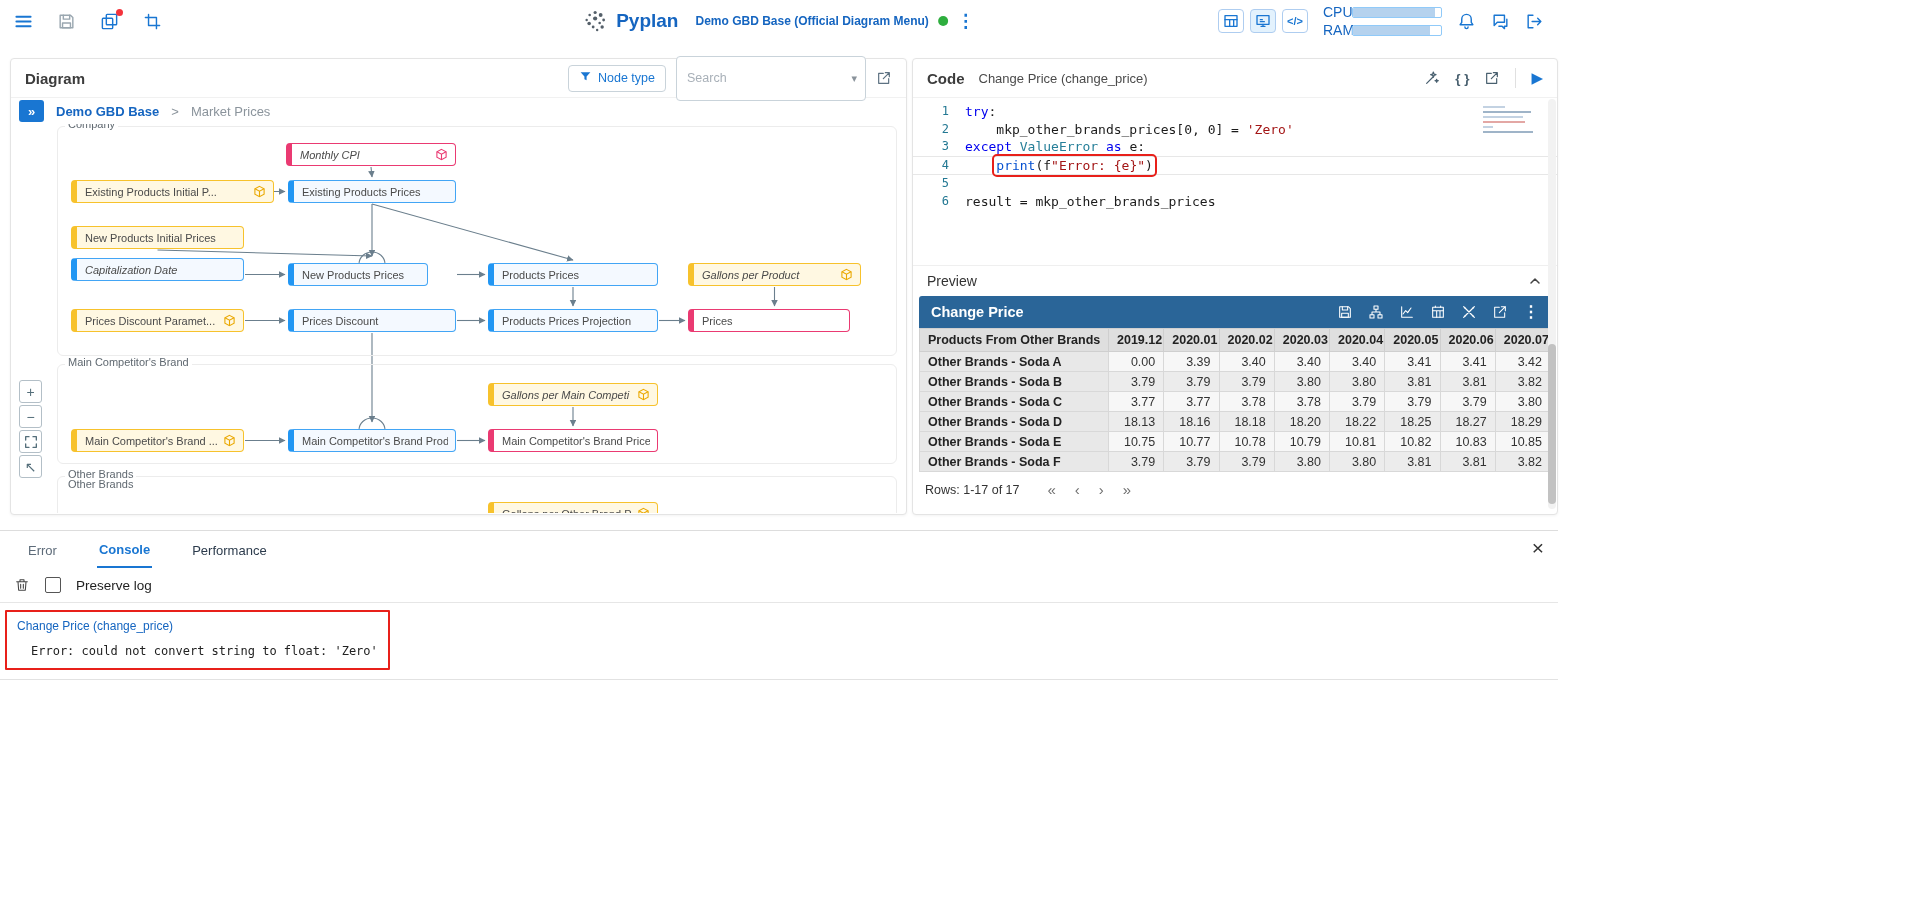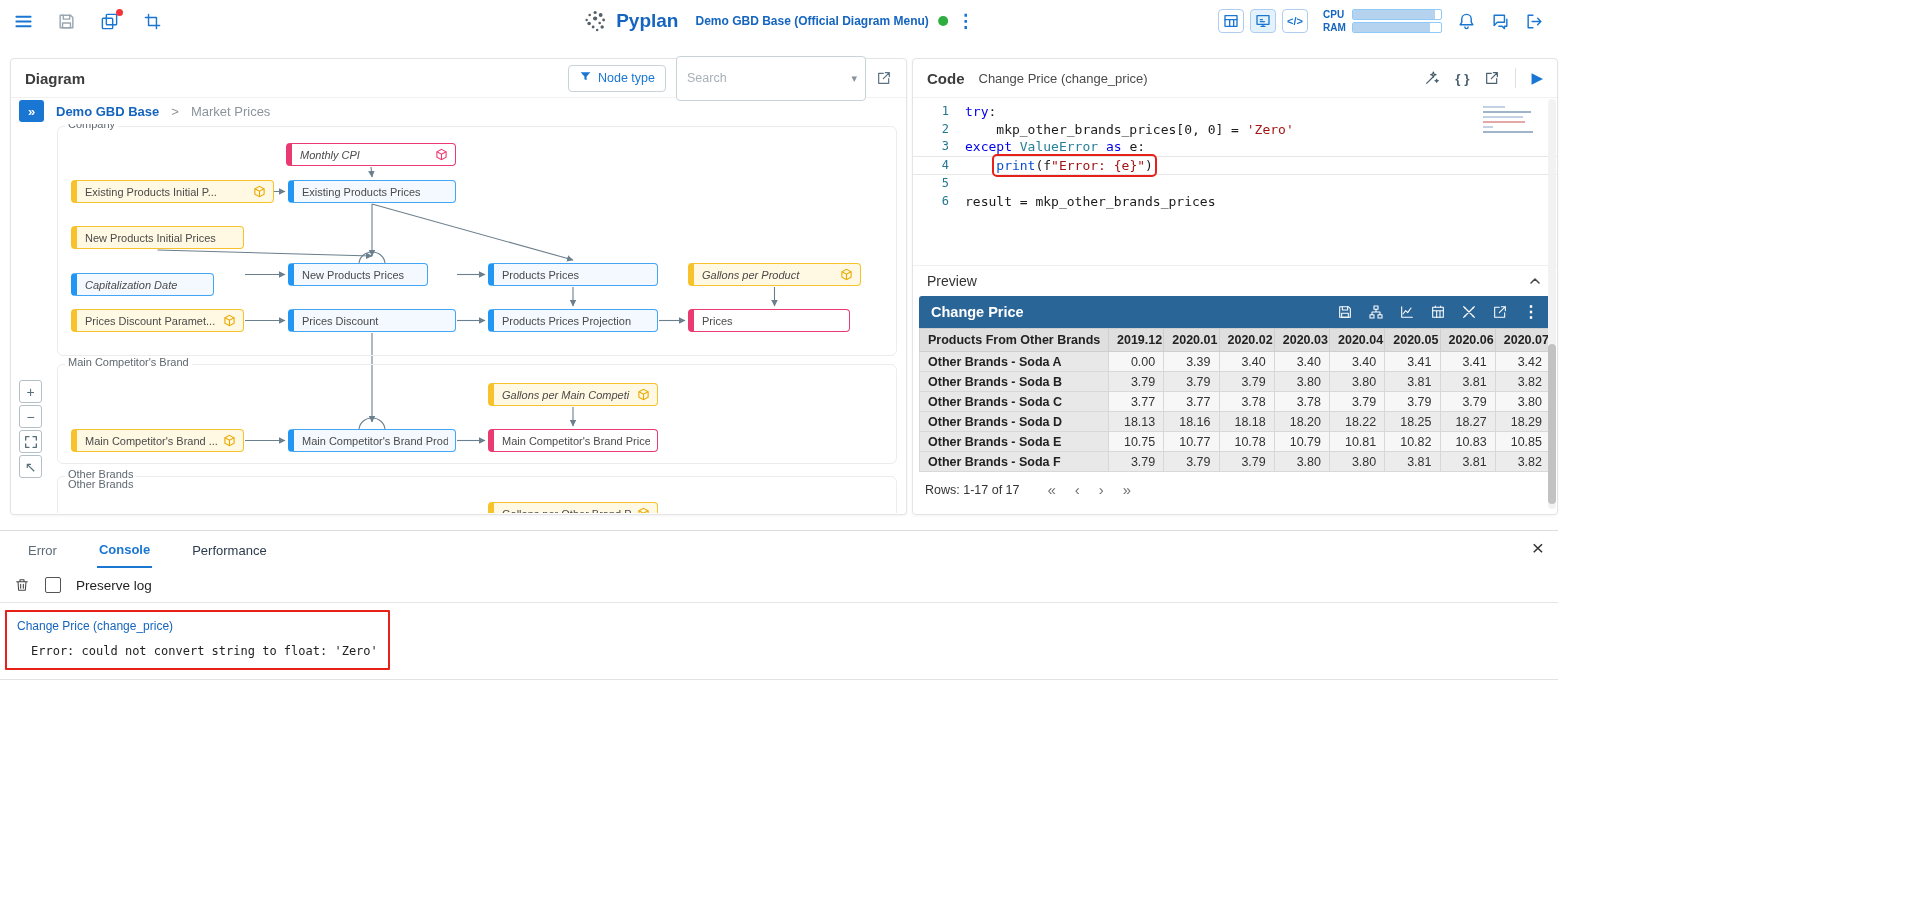--- a/index.html
+++ b/index.html
@@ -19,21 +19,21 @@
   .red-dot{position:absolute;top:-3px;right:-4px;width:7px;height:7px;border-radius:50%;background:#f4333c;}
   .brand{font-size:19px;font-weight:bold;color:#1565c0;}
   .apptitle{font-size:12px;font-weight:bold;color:#1565c0;margin-left:8px;}
   .status-dot{width:10px;height:10px;border-radius:50%;background:#2eae3e;display:inline-block;}
   .dots-btn{color:#1976d2;font-size:18px;font-weight:bold;line-height:1;}
   .viewbtns{display:flex;gap:6px;}
   .viewbtns .vb{width:26px;height:24px;border:1px solid #aecdf0;border-radius:4px;color:#1976d2;display:flex;align-items:center;justify-content:center;font-size:11px;font-weight:bold;background:#fff;}
   .viewbtns .vb.active{background:#e3f2fd;}
   .meter{display:flex;flex-direction:column;gap:2px;}
   .mrow{display:flex;align-items:center;gap:5px;}
-  .mlabel{font-size:10px;color:#1565c0;width:24px;font-weight:bold;}
+  .mlabel{font-size:14px;color:#1565c0;width:24px;font-weight:normal;}
   .mbar{width:88px;height:9px;border:1px solid #90caf9;border-radius:2px;background:#fff;overflow:hidden;}
   .mfill{height:100%;background:#b5d2ee;}
 
   
   .main{position:absolute;top:42px;left:0;width:1558px;height:488px;}
   .panel{position:absolute;background:#fff;border:1px solid #e4e4e4;border-radius:4px;box-shadow:0 1px 3px rgba(0,0,0,.05);}
   .diagram-panel{left:10px;top:16px;width:895px;height:455px;}
   .code-panel{left:912px;top:16px;width:644px;height:455px;}
   .panel-head{height:38px;display:flex;align-items:center;padding:0 14px;border-bottom:1px solid #f1f1f1;}
   .panel-head h2{font-size:15px;color:#3c3c3c;font-weight:600;margin:0;}
@@ -323,21 +323,21 @@
                 <path d="M12 2.5 20.5 7v10L12 21.5 3.5 17V7z"></path>
                 <path d="M3.5 7 12 11.5 20.5 7M12 11.5V21.5"></path>
               </svg></span>
           </div>
           <div class="node blue" style="left: 277px; top: 56px; width: 168px;">
             <span class="node-label">Existing Products Prices</span>
           </div>
           <div class="node yellow" style="left: 60px; top: 102px; width: 173px;">
             <span class="node-label">New Products Initial Prices</span>
           </div>
-          <div class="node blue italic" style="left: 60px; top: 149px; width: 143px;">
+          <div class="node blue italic" style="left: 60px; top: 134px; width: 173px;">
             <span class="node-label">Capitalization Date</span>
           </div>
           <div class="node blue" style="left: 277px; top: 139px; width: 140px;">
             <span class="node-label">New Products Prices</span>
           </div>
           <div class="node blue" style="left: 477px; top: 139px; width: 170px;">
             <span class="node-label">Products Prices</span>
           </div>
           <div class="node yellow italic" style="left: 677px; top: 139px; width: 173px;">
             <span class="node-label">Gallons per Product</span>

